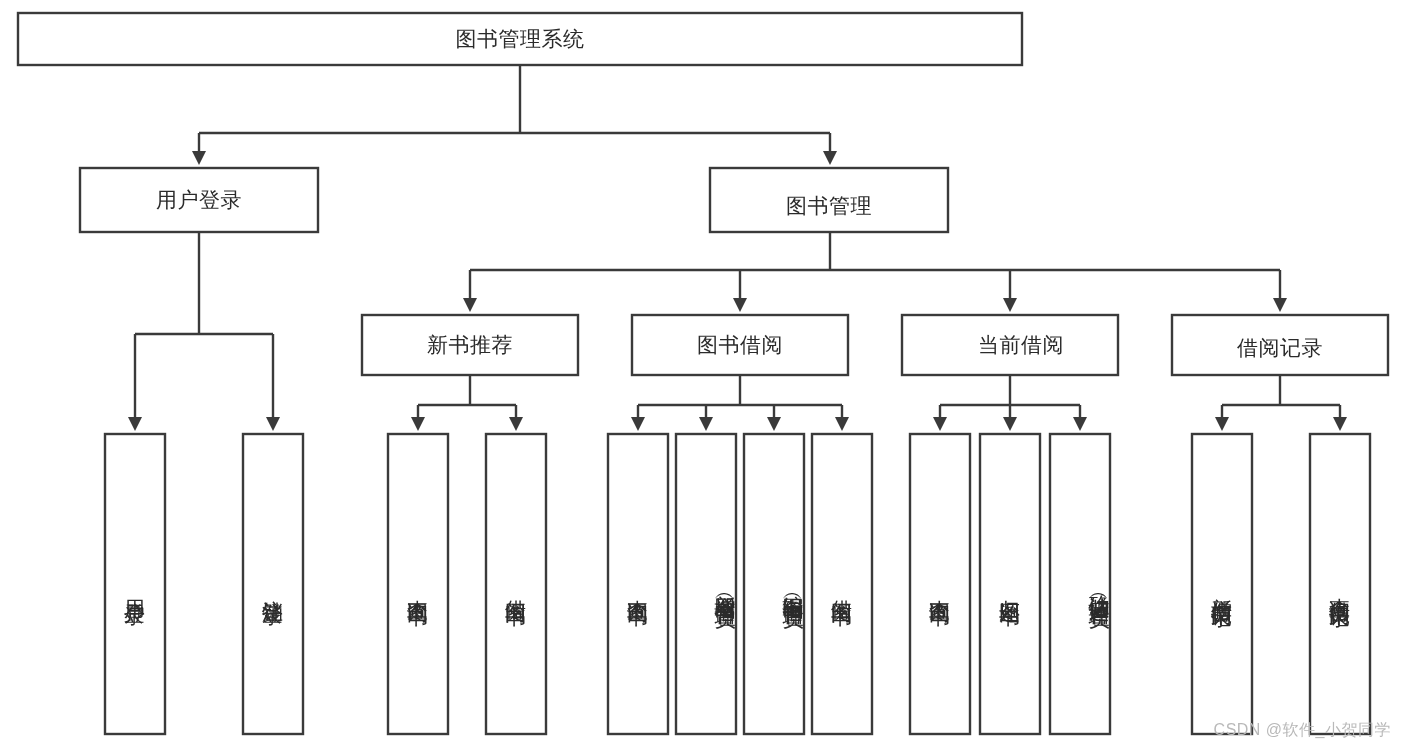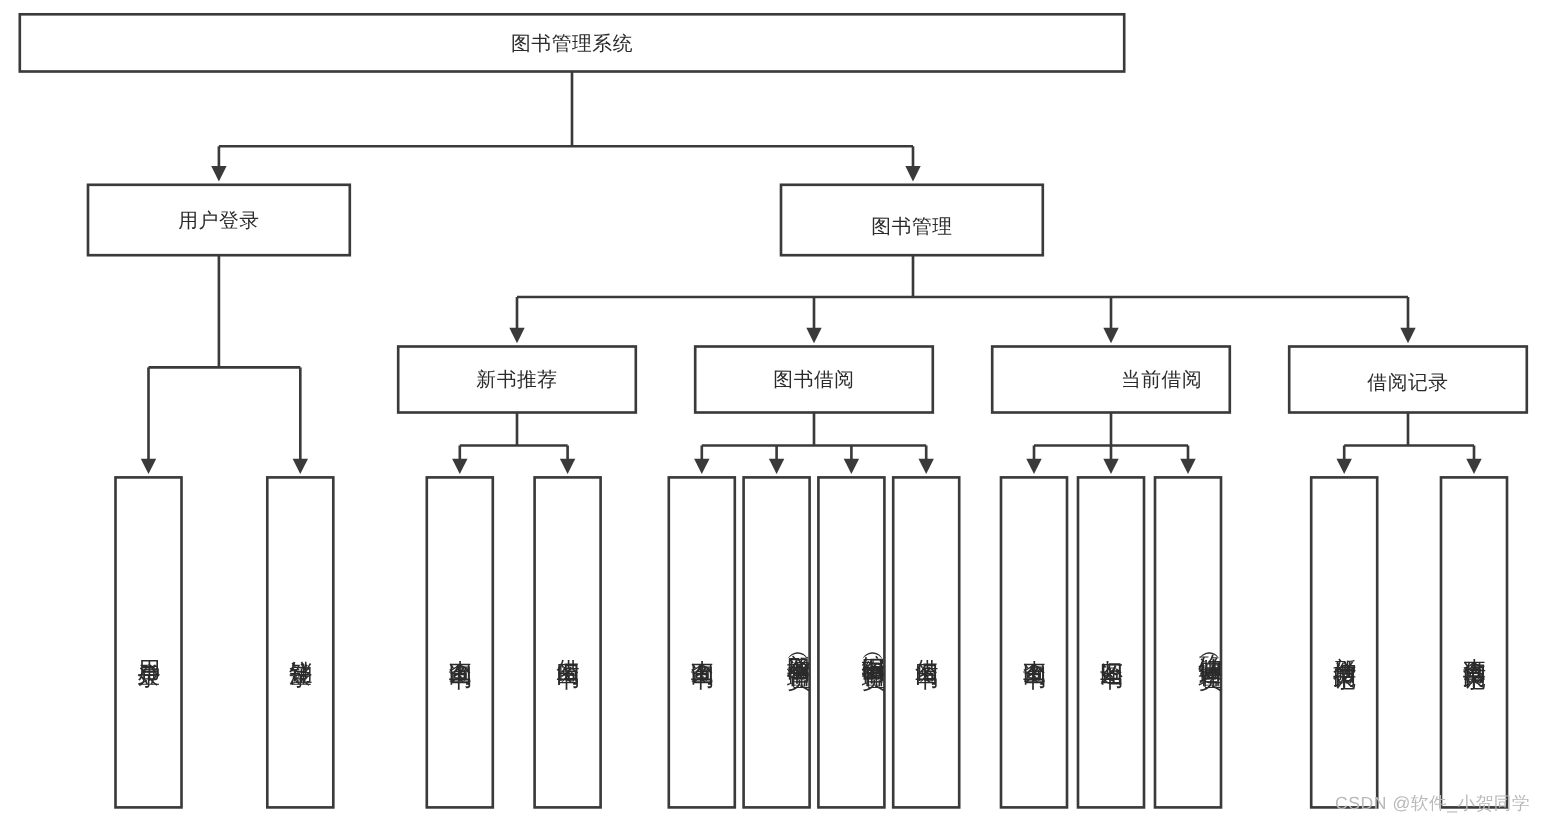--- a/index.html
+++ b/index.html
@@ -41,21 +41,21 @@
   .arrow-head {
     fill: #3a3a3a;
     stroke: none;
   }
   .node-label-h {
     position: absolute;
     display: flex;
     align-items: center;
     justify-content: center;
     color: #2b2b2b;
-    font-size: 18px;
+    font-size: 21px;
     letter-spacing: 0.5px;
     white-space: nowrap;
     pointer-events: none;
     font-family: Liberation Serif, serif;
   }
   .node-label-v {
     position: absolute;
     display: flex;
     align-items: flex-start;
     justify-content: center;
@@ -158,21 +158,21 @@
     <path class="connector" d="M 1340 405 L 1340 424" marker-end="url(#arrow)"></path>
   </svg>
 
   <div class="node-label-h" style="left:18px; top:13px; width:1004px; height:52px;">图书管理系统</div>
 
   <div class="node-label-h" style="left:80px; top:168px; width:238px; height:64px;">用户登录</div>
   <div class="node-label-h" style="left:710px; top:168px; width:238px; height:76px;">图书管理</div>
 
   <div class="node-label-h" style="left:632px; top:315px; width:216px; height:60px;">图书借阅</div>
   <div class="node-label-h" style="left:362px; top:315px; width:216px; height:60px;">新书推荐</div>
-  <div class="node-label-h" style="left:936px; top:315px; width:240px; height:60px;">当前借阅</div>
+  <div class="node-label-h" style="left:901px; top:315px; width:240px; height:60px;">当前借阅</div>
   <div class="node-label-h" style="left:1172px; top:315px; width:216px; height:65px;">借阅记录</div>
 
   <div class="node-label-v" style="left:105px; top:434px; width:60px; height:300px; align-items:center;">用户登录</div>
   <div class="node-label-v" style="left:243px; top:434px; width:60px; height:300px; align-items:center;">注销登录</div>
   <div class="node-label-v" style="left:388px; top:434px; width:60px; height:300px; align-items:center;">查询图书</div>
   <div class="node-label-v" style="left:486px; top:434px; width:60px; height:300px; align-items:center;">借阅图书</div>
   <div class="node-label-v" style="left:608px; top:434px; width:60px; height:300px; align-items:center;">查询图书</div>
   <div class="node-label-v" style="left:676px; top:434px; width:60px; height:300px; align-items:flex-start;">新增图书（管理员）</div>
   <div class="node-label-v" style="left:744px; top:434px; width:60px; height:300px; align-items:flex-start;">编辑图书（管理员）</div>
   <div class="node-label-v" style="left:812px; top:434px; width:60px; height:300px; align-items:center;">借阅图书</div>

